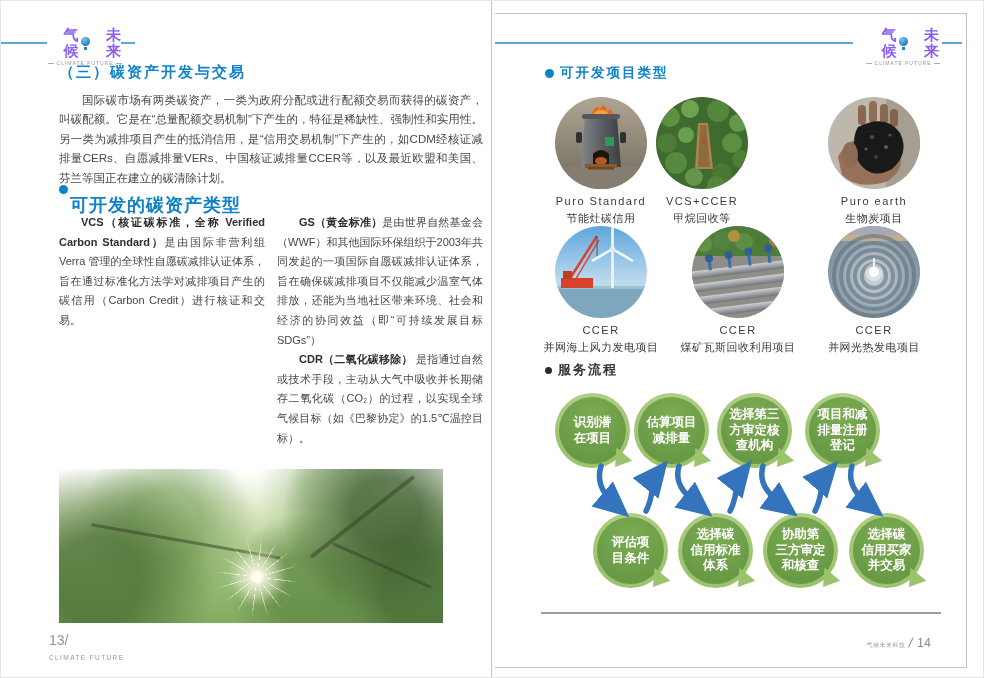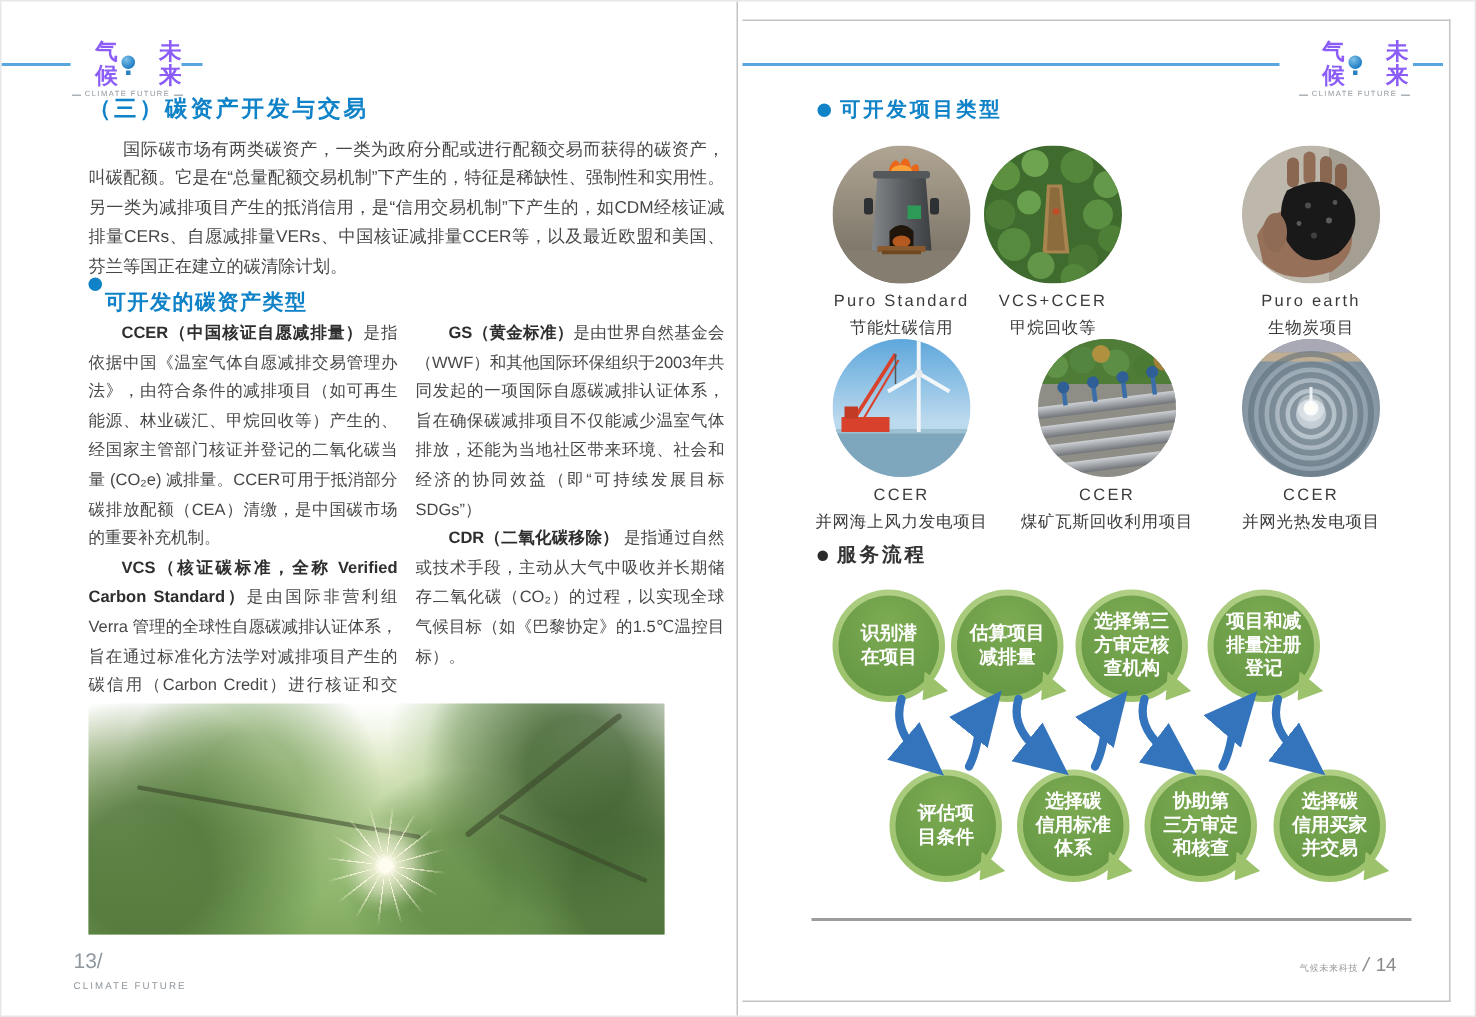--- a/index.html
+++ b/index.html
@@ -19,21 +19,21 @@
   .balloon:after{content:"";position:absolute;left:3px;top:10px;width:3px;height:3px;background:#2b82c2;}
   .logo-sub{margin-top:1px;font-size:5px;color:#8d959c;letter-spacing:1px;white-space:nowrap;
     display:flex;align-items:center;justify-content:center;gap:3px;}
   .logo-sub:before,.logo-sub:after{content:"";display:inline-block;width:10px;height:1px;background:#aab2b8;}
 
   
   .page-title{position:absolute;left:58px;top:62px;font-size:15px;font-weight:700;color:#0f82c8;letter-spacing:2px;}
   .intro{position:absolute;left:58px;top:90px;width:424px;font-size:11.5px;line-height:19.4px;
     color:#474747;text-align:justify;text-indent:2em;}
   .sec-dot{position:absolute;width:9px;height:9px;border-radius:50%;background:#0f82c8;}
-  .sec-head{position:absolute;font-size:14px;font-weight:700;color:#0f82c8;letter-spacing:1px;}
+  .sec-head{position:absolute;font-size:18px;font-weight:700;color:#0f82c8;letter-spacing:1px;}
   .cols{position:absolute;left:58px;top:212px;width:424px;display:flex;gap:12px;}
   .col{width:206px;font-size:11px;line-height:19.6px;color:#474747;text-align:justify;}
   .col p{margin:0;text-indent:2em;}
   .col p.noindent{text-indent:0;}
   .lead{font-weight:700;color:#2e2e2e;}
 
   
   .forest-photo{position:absolute;left:58px;top:468px;width:384px;height:154px;overflow:hidden;
     background:
       radial-gradient(circle at 85% 28%, rgba(56,90,42,.75) 0 10%, rgba(56,90,42,0) 30%),
@@ -106,21 +106,20 @@
     </div>
 
     <div class="page-title">（三）碳资产开发与交易</div>
     <div class="intro">国际碳市场有两类碳资产，一类为政府分配或进行配额交易而获得的碳资产，叫碳配额。它是在“总量配额交易机制”下产生的，特征是稀缺性、强制性和实用性。另一类为减排项目产生的抵消信用，是“信用交易机制”下产生的，如CDM经核证减排量CERs、自愿减排量VERs、中国核证减排量CCER等，以及最近欧盟和美国、芬兰等国正在建立的碳清除计划。</div>
 
     <div class="sec-dot" style="left:58px;top:184px;"></div>
     <div class="sec-head" style="left:69px;top:192px;">可开发的碳资产类型</div>
 
     <div class="cols">
       <div class="col">
-        <p><span class="lead">CCER（中国核证自愿减排量）</span><span>是指依据中国《温室气体自愿减排交易管理办法》，由符合条件的减排项目（如可再生能源、林业碳汇、甲烷回收等）产生的、经国家主管部门核证并登记的二氧化碳当量 (CO₂e) 减排量。CCER可用于抵消部分碳排放配额（CEA）清缴，是中国碳市场的重要补充机制。</span></p>
         <p><span class="lead">VCS（核证碳标准，全称 Verified Carbon Standard）</span><span>是由国际非营利组Verra 管理的全球性自愿碳减排认证体系，旨在通过标准化方法学对减排项目产生的碳信用（Carbon Credit）进行核证和交易。</span></p>
       </div>
       <div class="col">
         <p><span class="lead">GS（黄金标准）</span><span>是由世界自然基金会（WWF）和其他国际环保组织于2003年共同发起的一项国际自愿碳减排认证体系，旨在确保碳减排项目不仅能减少温室气体排放，还能为当地社区带来环境、社会和经济的协同效益（即“可持续发展目标SDGs”）</span></p>
         <p><span class="lead">CDR（二氧化碳移除）</span><span> 是指通过自然或技术手段，主动从大气中吸收并长期储存二氧化碳（CO₂）的过程，以实现全球气候目标（如《巴黎协定》的1.5℃温控目标）。</span></p>
       </div>
     </div>
 
     <div class="forest-photo">
       <div class="branch branch1"></div>

